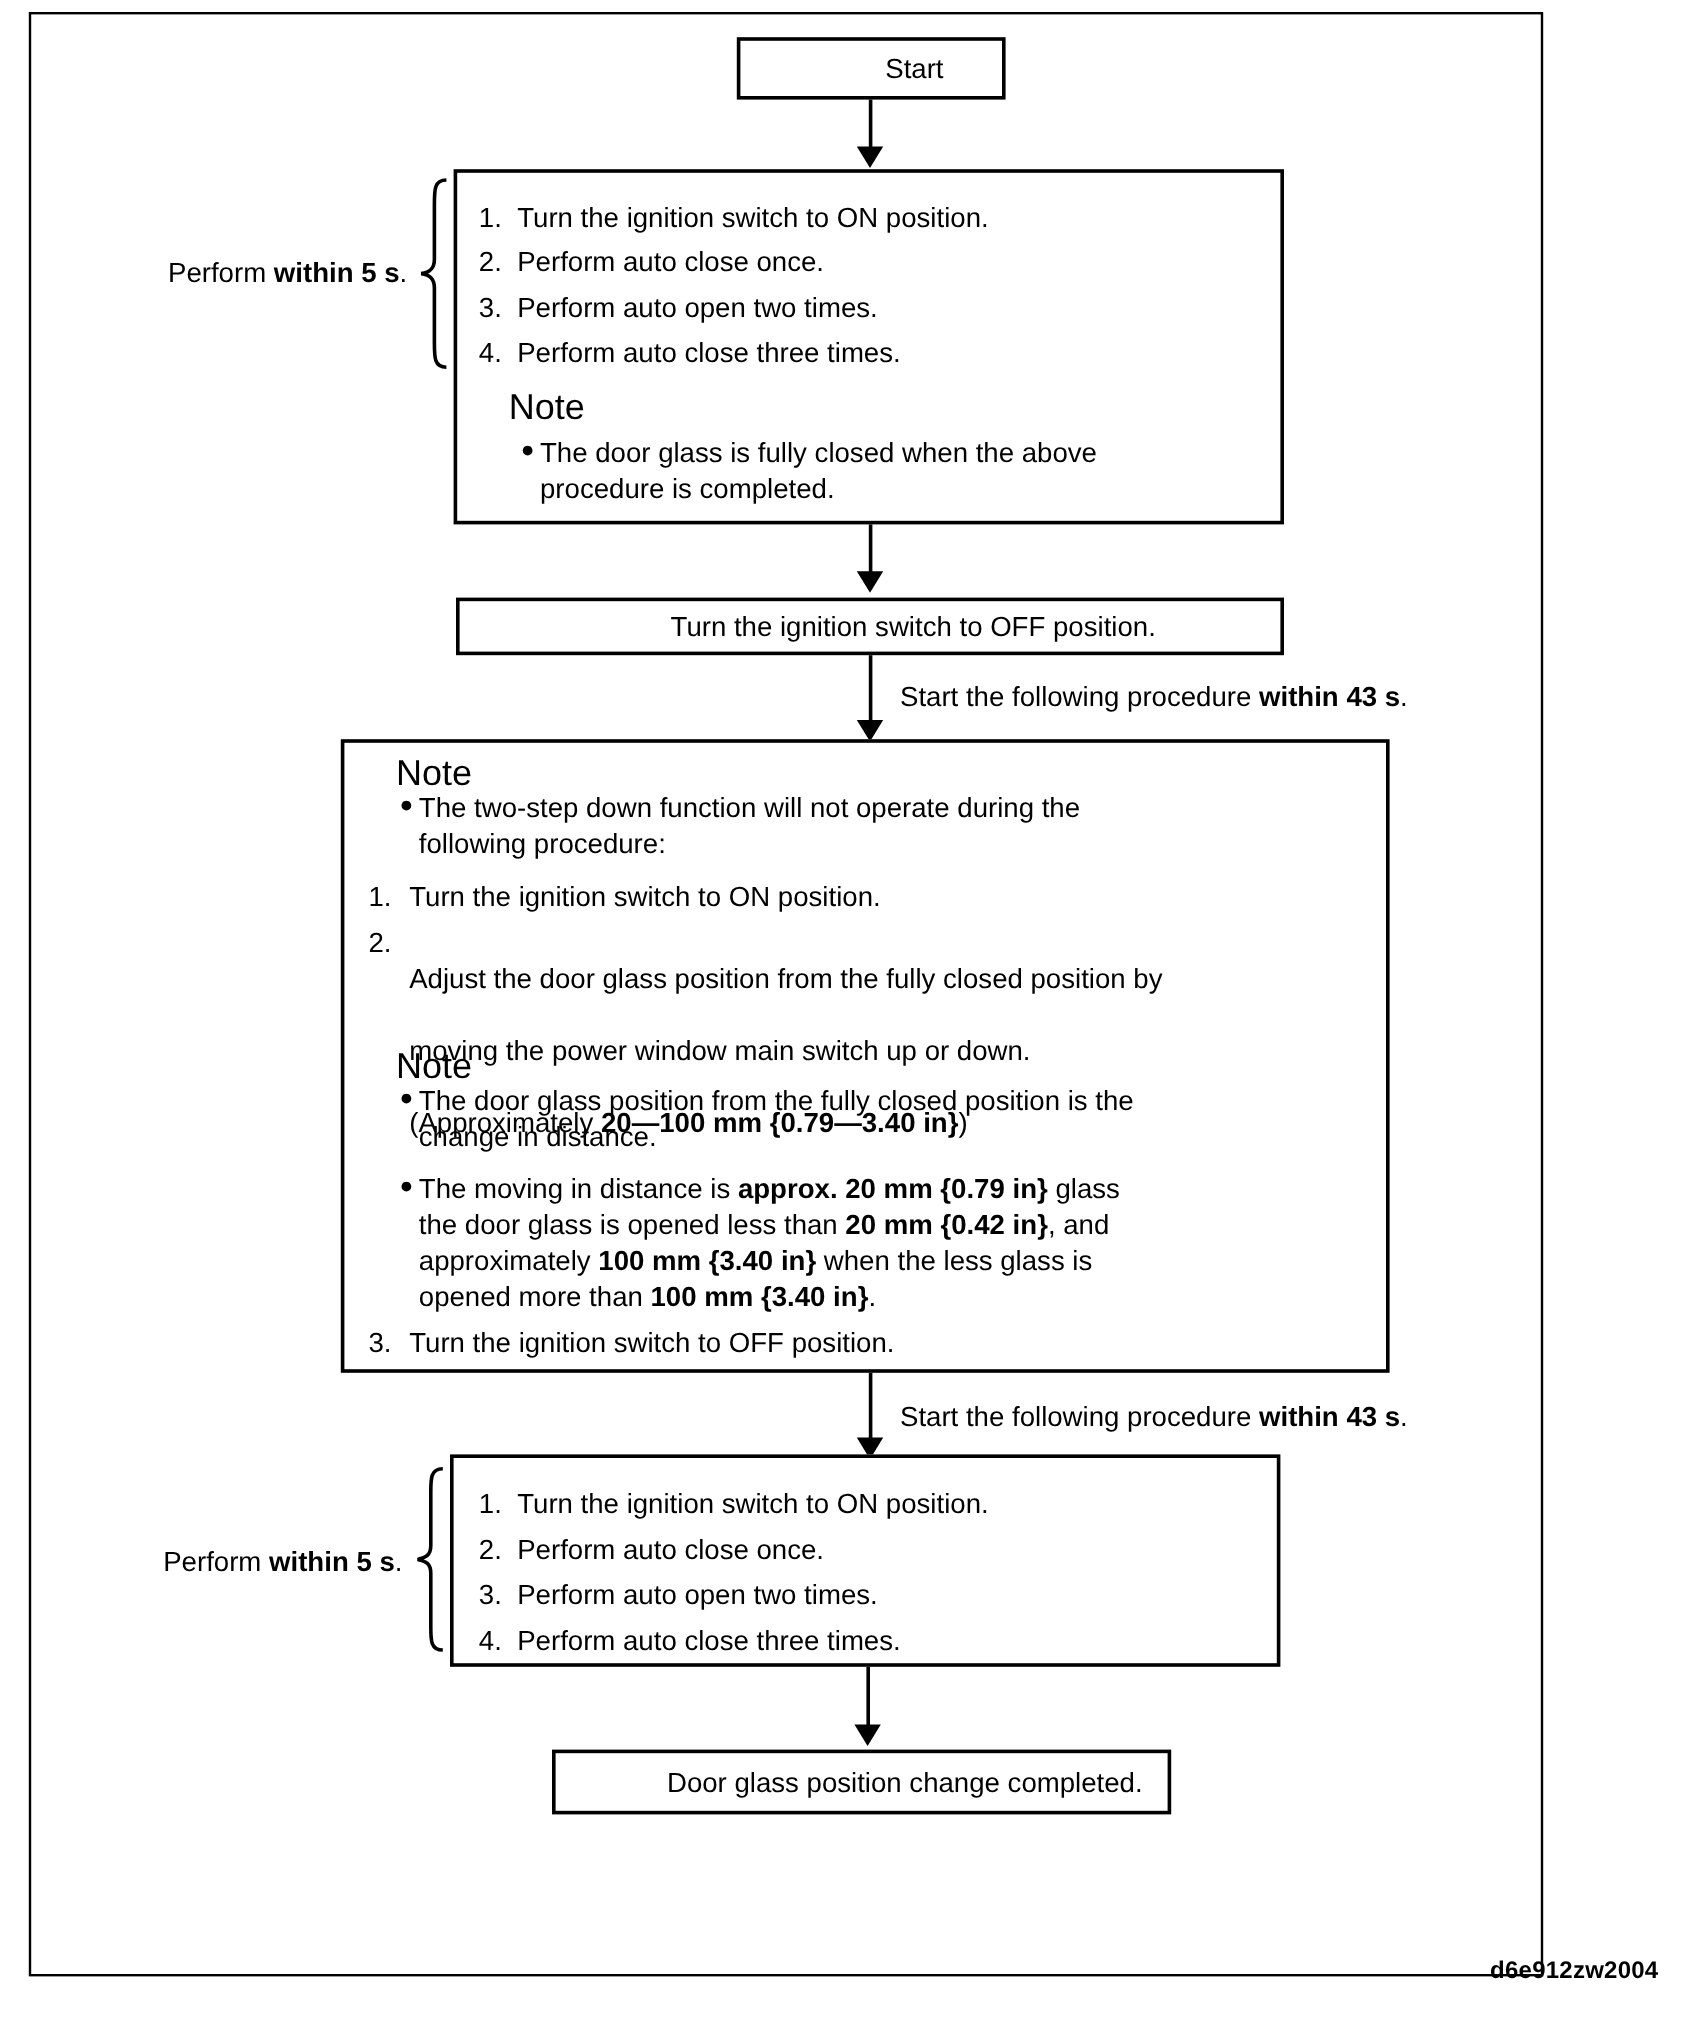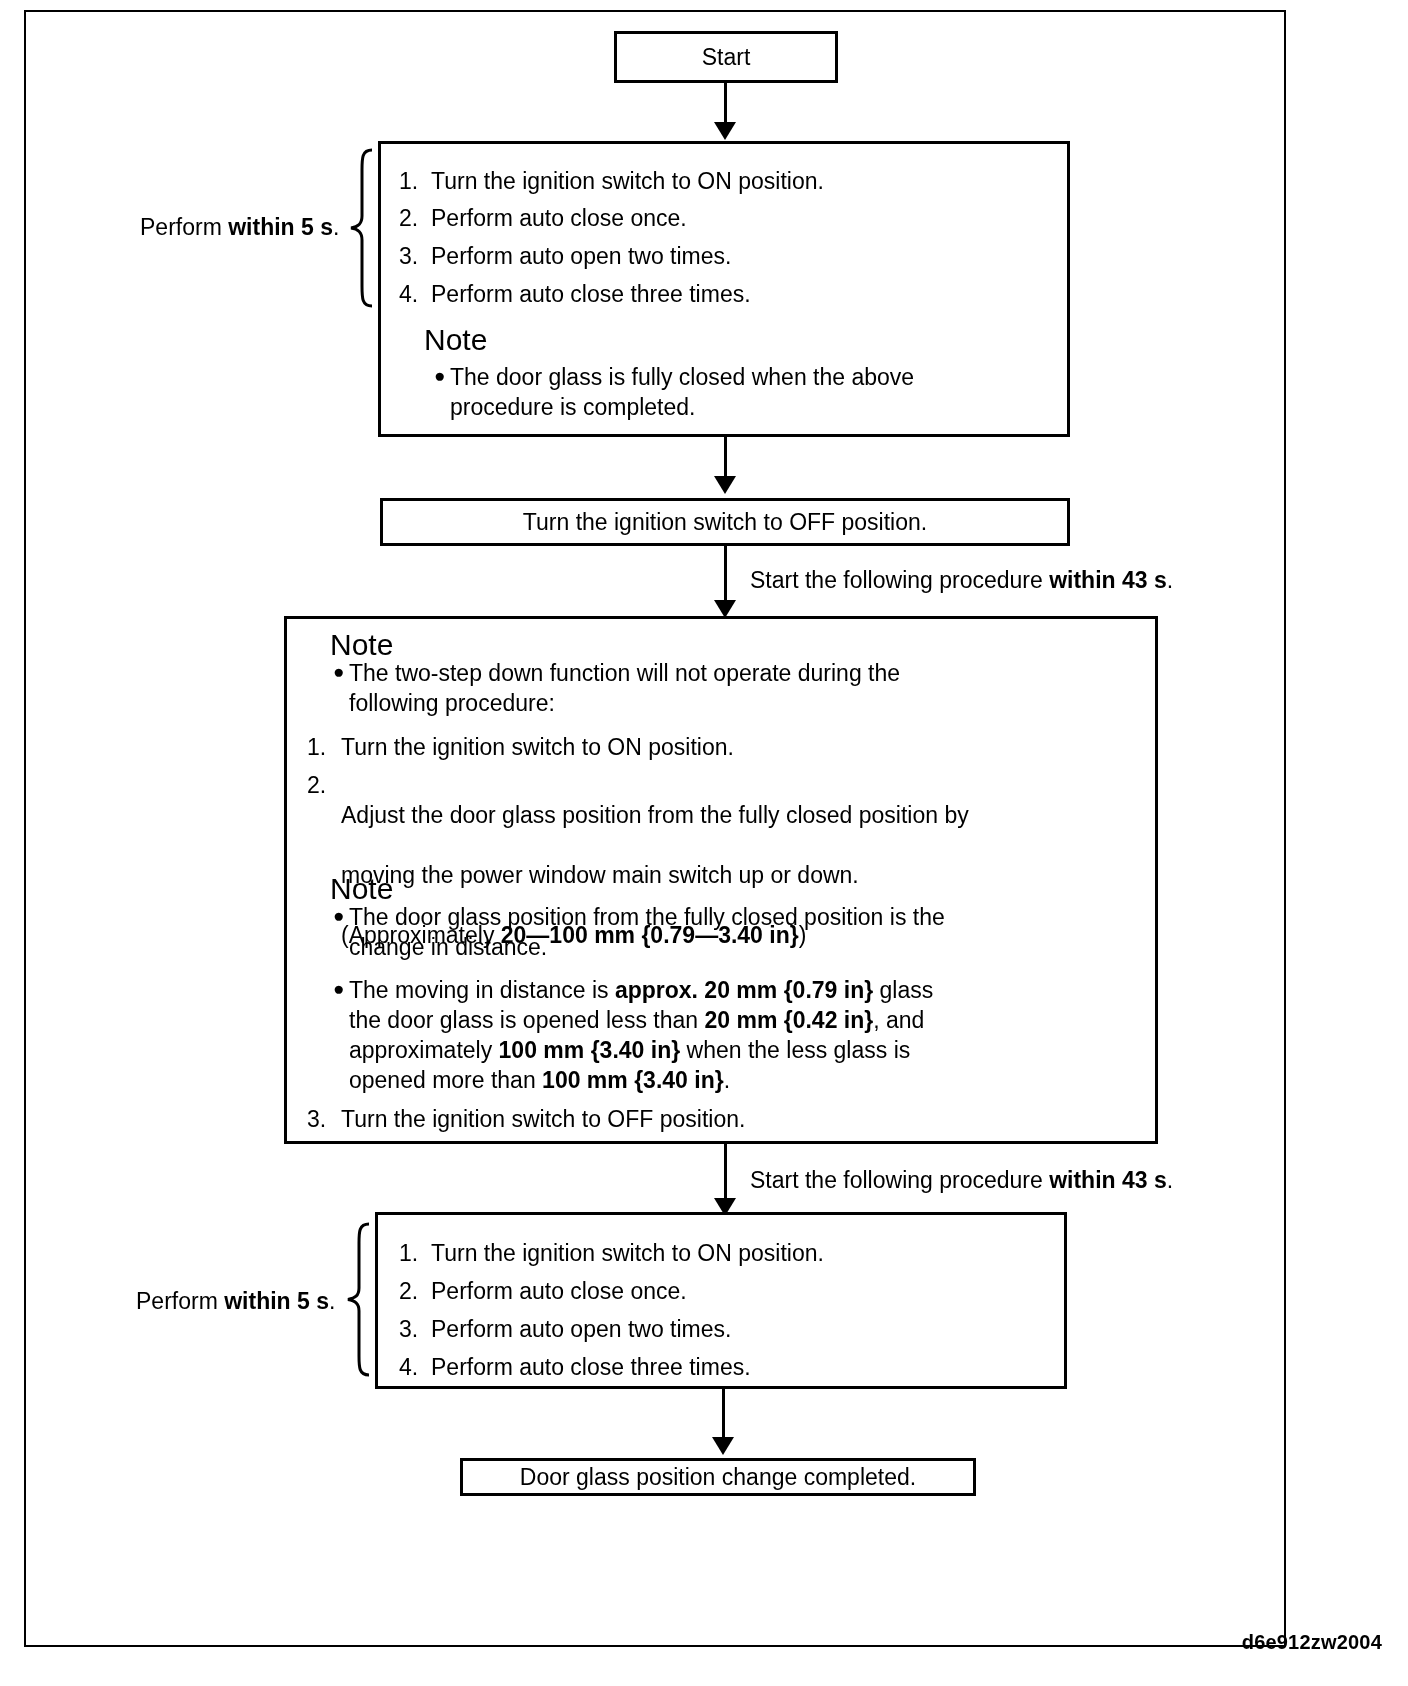--- a/index.html
+++ b/index.html
@@ -38,20 +38,21 @@
   }
 
   
   .ctr {
     display: flex;
     align-items: center;
     justify-content: center;
     width: 100%;
     height: 100%;
     font-size: 23px;
+    padding-left: 36px;
   }
   .lbl-left {
     position: absolute;
     font-size: 23px;
     white-space: nowrap;
   }
   b, .b { font-weight: bold; margin-top: 41px; }
 
   
   .step {
@@ -276,19 +277,19 @@
     <span class="txt">Perform auto open two times.</span>
   </div>
   <div class="step" style="left:399px; top:1354px;">
     <span class="num">4.</span>
     <span class="txt">Perform auto close three times.</span>
   </div>
 
   <div class="arrow-line" style="left:722px; top:1389px; height:55px;"></div>
   <div class="arrow-head" style="left:712px; top:1437px;"></div>
 
-  <div class="box" style="left:460px; top:1458px; width:516px; height:38px;">
+  <div class="box" style="left:460px; top:1458px; width:516px; height:54px;">
     <div class="ctr">Door glass position change completed.</div>
   </div>
 
   <div class="footer-code">d6e912zw2004</div>
 
 </div>
 
 </body></html>

